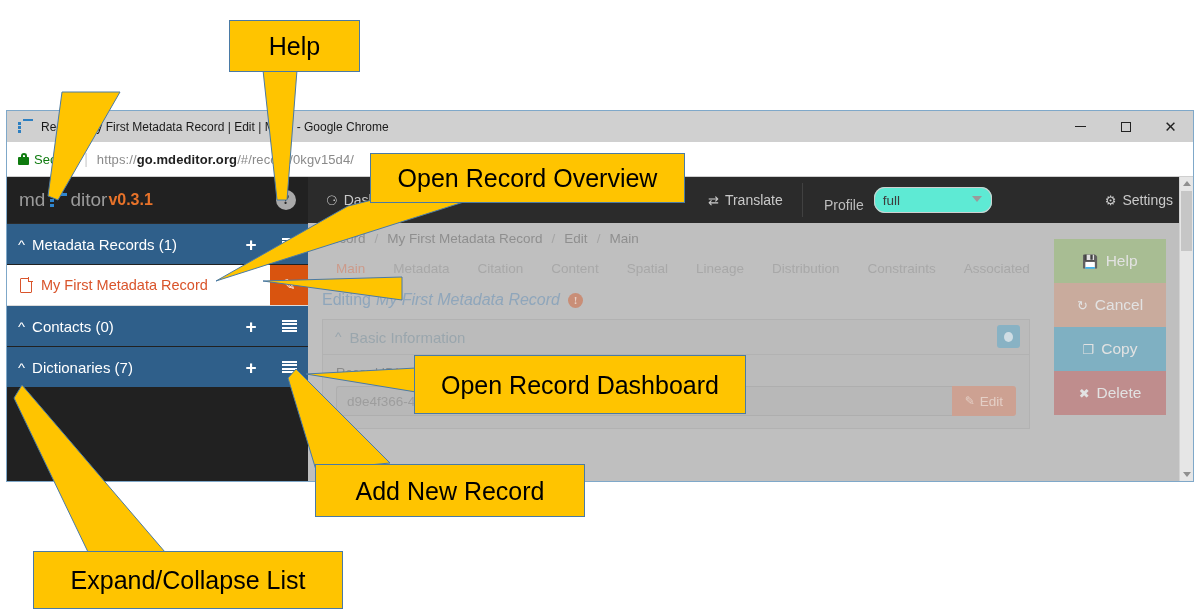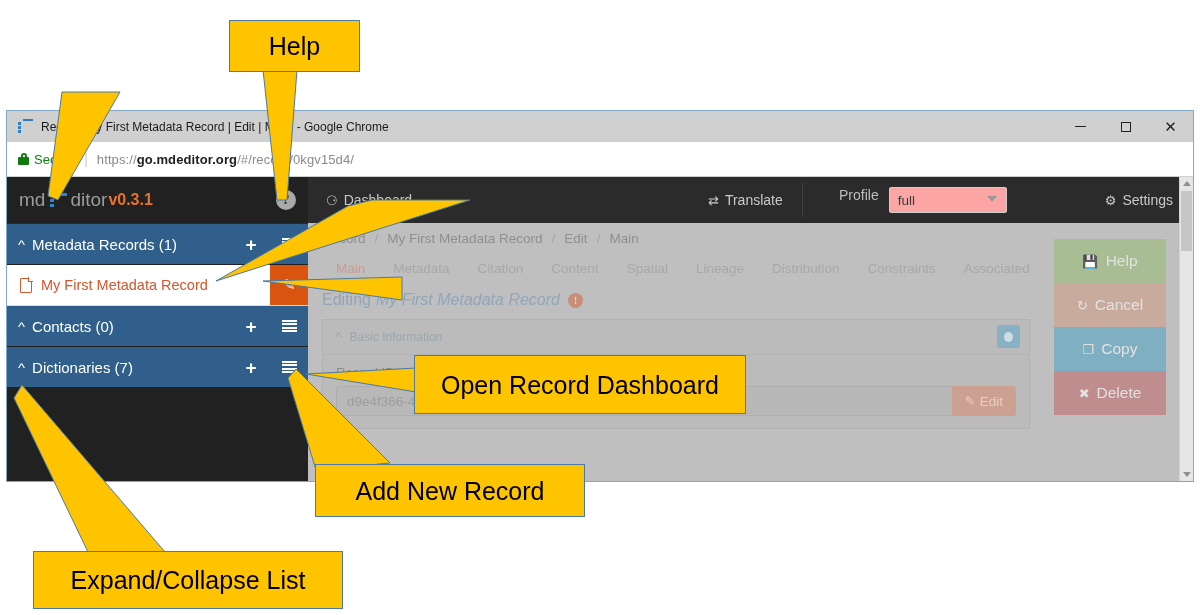--- a/index.html
+++ b/index.html
@@ -164,24 +164,24 @@
     position: absolute; left: 301px; top: 0; right: 0; height: 304px;
     background: #bfbfbf;
   }
   .top-nav {
     height: 46px; background: #2b2b2b; display:flex; align-items:center; position:relative;
   }
   .nav-item { display:flex; align-items:center; color:#c9c9c9; font-size:14px; }
   .nav-dash { margin-left: 18px; }
   .nav-translate { position:absolute; left: 400px; }
   .nav-ico { margin-right: 6px; font-size: 13px; }
-  .profile-wrap { position:absolute; left: 531px; display:flex; align-items:flex-start; }
+  .profile-wrap { position:absolute; left: 516px; display:flex; align-items:flex-end; }
   .profile-lbl { color:#bdbdbd; font-size:14px; margin-right:10px;}
   .profile-select {
-    width: 118px; height: 26px; background:#fca5a5; border-radius:3px;
+    width: 118px; height: 26px; background:#5eead4; border-radius:11px;
     display:flex; align-items:center; position:relative; box-shadow: 0 0 0 1px #cfcfcf inset;
   }
   .profile-select .val { font-size: 13.5px; color:#3c3c3c; margin-left: 9px;}
   .profile-select .chev {
     position:absolute; right: 10px; top: 9px;
     width:0;height:0;border-left:5px solid transparent;border-right:5px solid transparent;
     border-top:6px solid #9a9a9a;
   }
   .settings-wrap { position:absolute; right: 20px; display:flex; align-items:center; color:#c9c9c9; font-size:14px;}
   .nav-div {
@@ -214,21 +214,21 @@
   .panel {
     margin: 2px 14px 0 14px; border: 1px solid #b2b2b2; background:#bbbbbb;
     height: 110px; position: relative;
     width: 708px; box-sizing: border-box;
   }
   .panel-head {
     height: 34px; display:flex; align-items:center; position: relative;
     border-bottom: 1px solid #b2b2b2;
   }
   .panel-head .caret { margin-left: 12px; color:#9aa6ad; font-size:14px; transform: scaleY(0.85);}
-  .panel-head .ptitle { margin-left: 8px; color:#9aa6ad; font-size:12px;}
+  .panel-head .ptitle { margin-left: 8px; color:#9aa6ad; font-size:15px;}
   .panel-btn {
     position:absolute; right: 9px; top: 5px; width: 23px; height: 23px;
     background:#88b2c4; border-radius:3px; display:flex; align-items:center; justify-content:center;
   }
   .panel-btn .dot { width:9px; height:10px; border-radius:50%; background:#cfdde4;}
 
   .field-block { padding: 10px 13px 0 13px; }
   .field-label { font-size: 13px; color:#8a8a8a; margin-bottom: 6px; }
   .req-star { color:#c97b6b; font-weight:bold; }
   .field-row { display:flex; align-items:center; }
@@ -539,20 +539,23 @@
     <polygon points="416,368 416,392 306,374"></polygon>
 
     <polygon points="316,470 390,463 296,369 288,378"></polygon>
 
     <polygon points="88,552 165,552 22,385 14,398"></polygon>
   </svg>
 
   <div class="callout c2">
       <span>Help</span>
     </div>
+  <div class="callout c3">
+      <span>Open Record Overview</span>
+    </div>
   <div class="callout c5">
       <span>Open Record Dashboard</span>
     </div>
   <div class="callout c6">
       <span>Add New Record</span>
     </div>
   <div class="callout c7">
       <span>Expand/Collapse List</span>
     </div>
 

